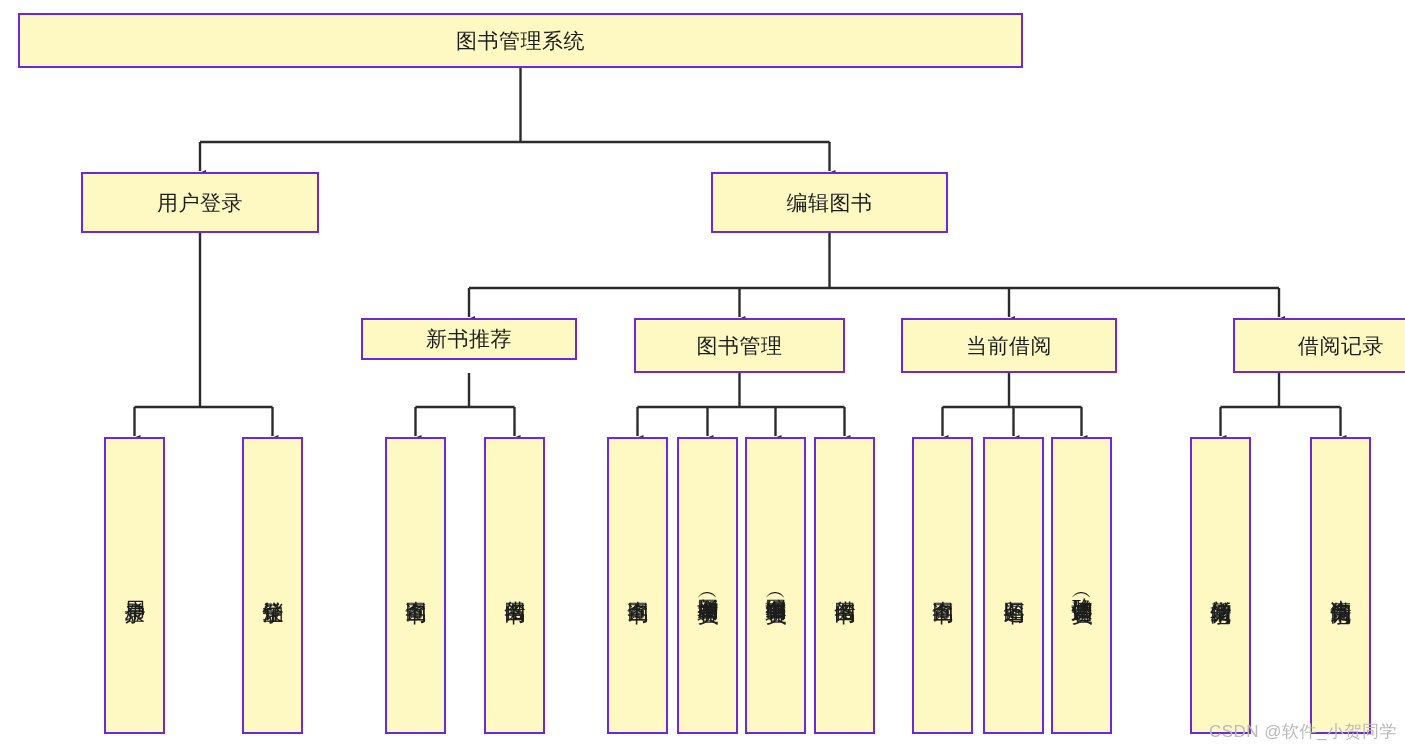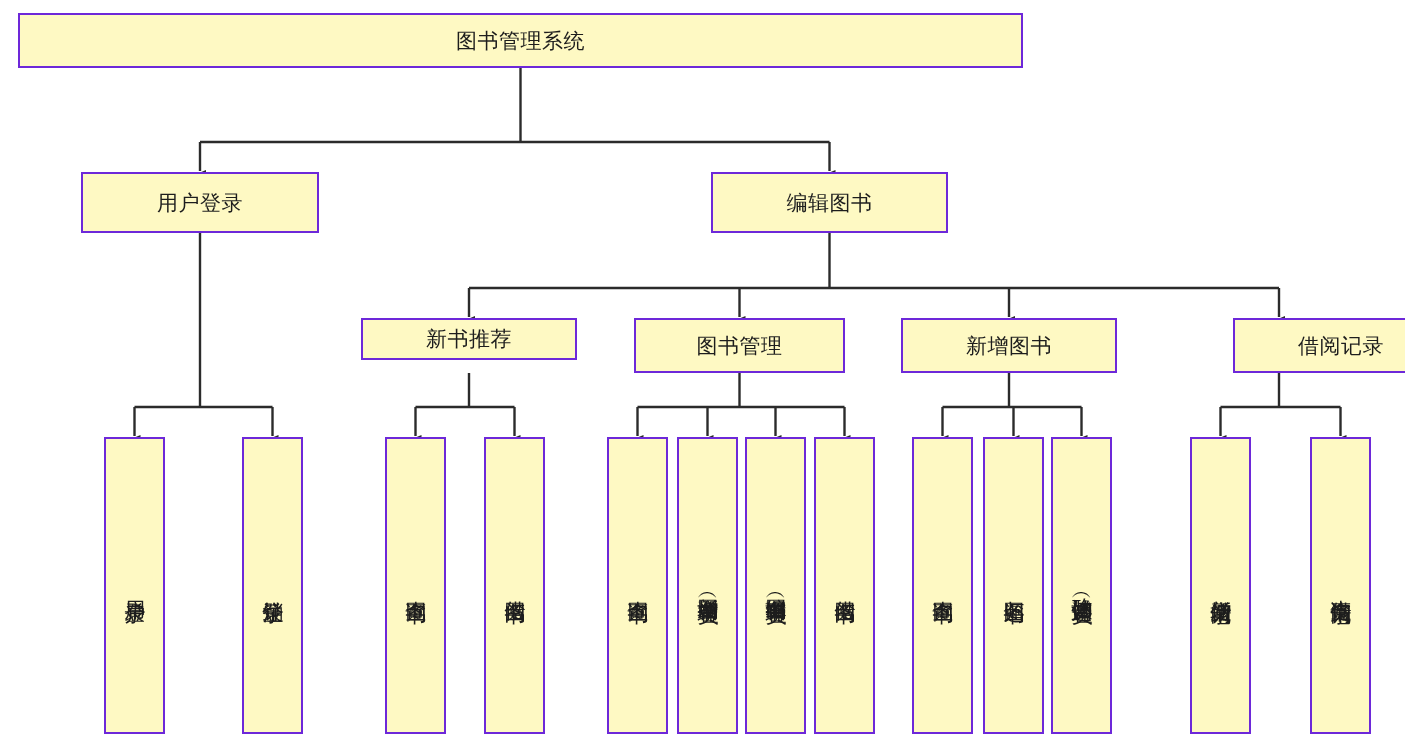--- a/index.html
+++ b/index.html
@@ -70,21 +70,21 @@
       <div class="node h" style="left: 711px; top: 172px; width: 237px; height: 61px;">
         <span>编辑图书</span>
       </div>
       <div class="node h" style="left: 361px; top: 318px; width: 216px; height: 42px;">
         <span>新书推荐</span>
       </div>
       <div class="node h" style="left: 634px; top: 318px; width: 211px; height: 55px;">
         <span>图书管理</span>
       </div>
       <div class="node h" style="left: 901px; top: 318px; width: 216px; height: 55px;">
-        <span>新增图书</span>
+        <span>当前借阅</span>
       </div>
       <div class="node h" style="left: 1233px; top: 318px; width: 216px; height: 55px;">
         <span>借阅记录</span>
       </div>
       <div class="node v" style="left: 104px; top: 437px; width: 61px; height: 297px;">
         <span>用户登录</span>
       </div>
       <div class="node v" style="left: 242px; top: 437px; width: 61px; height: 297px;">
         <span>注销登录</span>
       </div>
@@ -115,13 +115,14 @@
       <div class="node v" style="left: 1051px; top: 437px; width: 61px; height: 297px;">
         <span>确认归还（管理员）</span>
       </div>
       <div class="node v" style="left: 1190px; top: 437px; width: 61px; height: 297px;">
         <span>新增借阅记录</span>
       </div>
       <div class="node v" style="left: 1310px; top: 437px; width: 61px; height: 297px;">
         <span>查询借阅记录</span>
       </div>
     </div>
+  <div class="wm">CSDN @软件_小贺同学</div>
 </div>
 
 </body></html>

